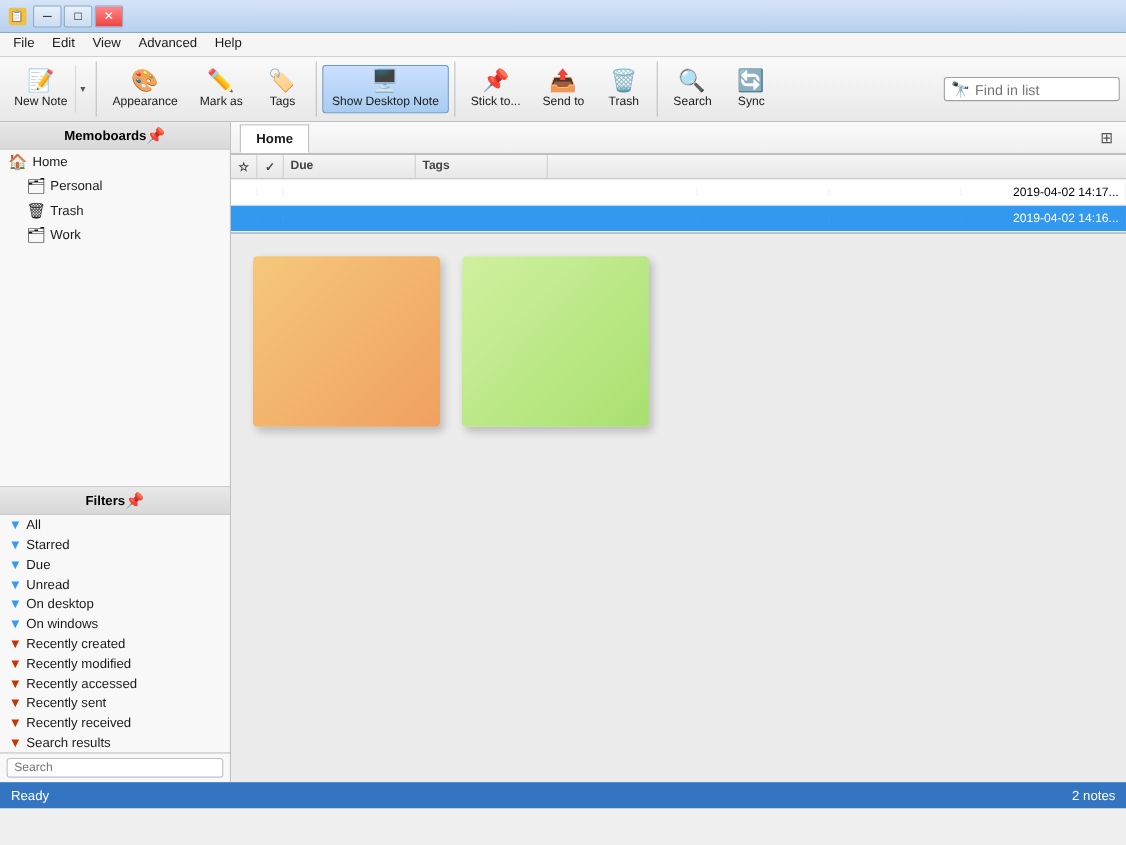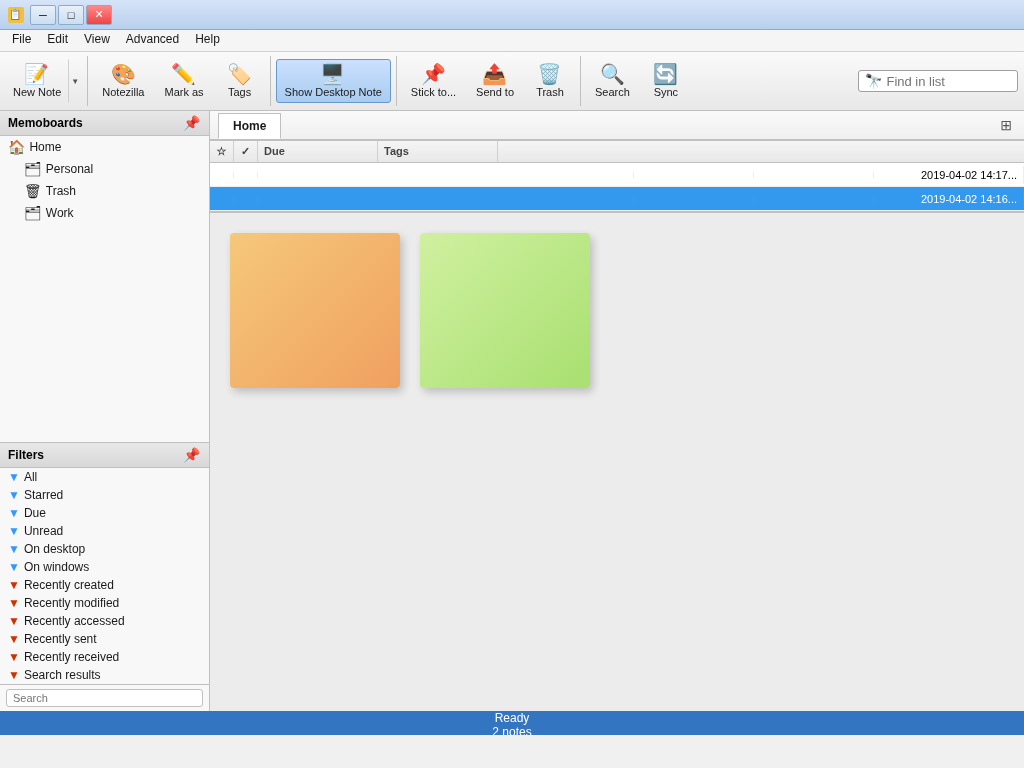--- a/index.html
+++ b/index.html
@@ -90,21 +90,21 @@
       overflow: auto;
     }
     .section-header {
       background: linear-gradient(to bottom, #e8e8e8, #d8d8d8);
       border-bottom: 1px solid #c0c0c0;
       padding: 4px 8px;
       font-size: 12px;
       font-weight: bold;
       display: flex;
       align-items: center;
-      justify-content: space-between;
+      justify-content: center;
     }
     .section-header-pin { cursor: pointer; color: #666; font-size: 14px; }
     .tree-item {
       display: flex;
       align-items: center;
       padding: 3px 8px;
       cursor: pointer;
       font-size: 12px;
       color: #1a1a1a;
       gap: 4px;
@@ -251,21 +251,20 @@
     
     #status-bar {
       background: #3375c0;
       color: white;
       height: 24px;
       display: flex;
       align-items: center;
       padding: 0 10px;
       font-size: 12px;
       justify-content: space-between;
-      flex-direction: column;
     }
 
     .new-btn-container {
       display: flex;
       align-items: stretch;
     }
     .new-btn-main {
       display: flex;
       flex-direction: column;
       align-items: center;
@@ -320,21 +319,21 @@
       <span class="toolbar-btn-icon">📝</span>
       <span>New Note</span>
     </div>
     <div class="new-btn-arrow">▼</div>
   </div>
 
   <div class="toolbar-separator"></div>
 
   <div class="toolbar-btn">
     <span class="toolbar-btn-icon">🎨</span>
-    <span>Notezilla</span>
+    <span>Appearance</span>
   </div>
   <div class="toolbar-btn">
     <span class="toolbar-btn-icon">✏️</span>
     <span>Mark as</span>
   </div>
   <div class="toolbar-btn">
     <span class="toolbar-btn-icon">🏷️</span>
     <span>Tags</span>
   </div>
 

